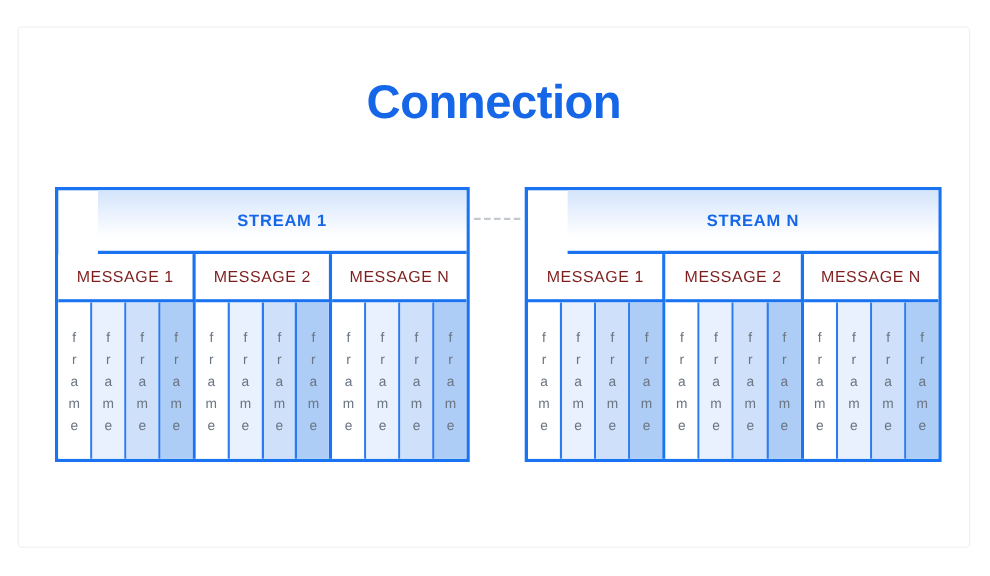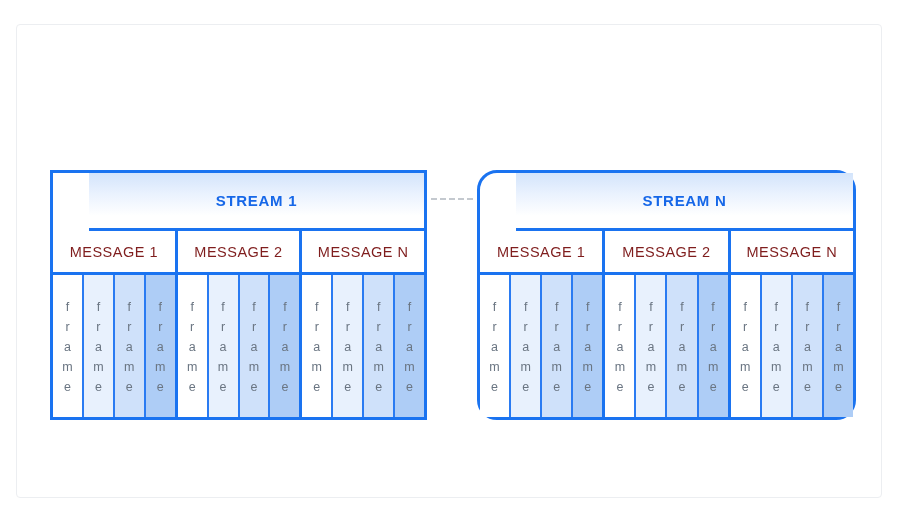--- a/index.html
+++ b/index.html
@@ -51,21 +51,21 @@
 
   .stream {
     box-sizing: border-box;
     border: 3px solid #1a73f0;
     background: #ffffff;
     display: flex;
     flex-direction: column;
     height: 250px;
   }
   .stream-left  { width: 377px; }
-  .stream-right { width: 379px; border-radius: 20px; }
+  .stream-right { width: 379px; }
 
   .stream-header {
     height: 58px;
     flex: 0 0 58px;
     box-sizing: border-box;
     border-bottom: 3px solid #1a73f0;
     background: linear-gradient(to bottom, #d3e4fb 0%, #eaf2fe 38%, #ffffff 78%, #ffffff 100%);
     display: flex;
     align-items: center;
     justify-content: center;
@@ -143,20 +143,21 @@
     left: 4px;
     right: 4px;
     border-top: 2px dashed #c4c9cf;
   }
 </style>
 </head>
 <body>
 
 <div class="card">
 
+  <div class="title">Connection</div>
 
   <div class="diagram">
 
     <div class="stream stream-left">
       <div class="stream-header">
         <div class="stream-title">STREAM 1</div>
       </div>
       <div class="messages-row">
         <div class="message-head">
           <div class="message-label">MESSAGE 1</div>

